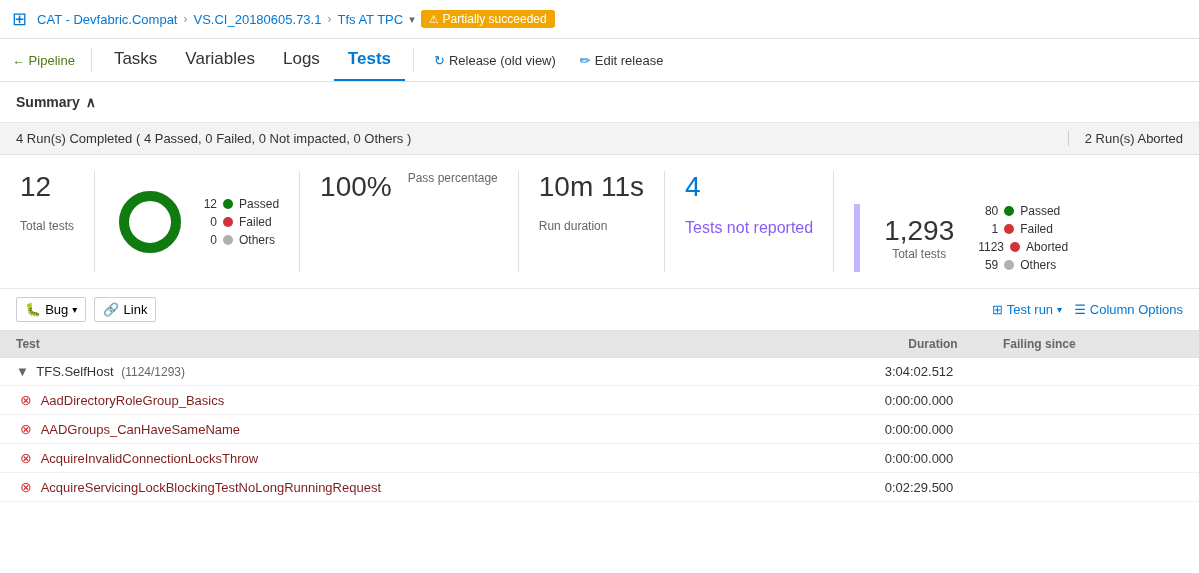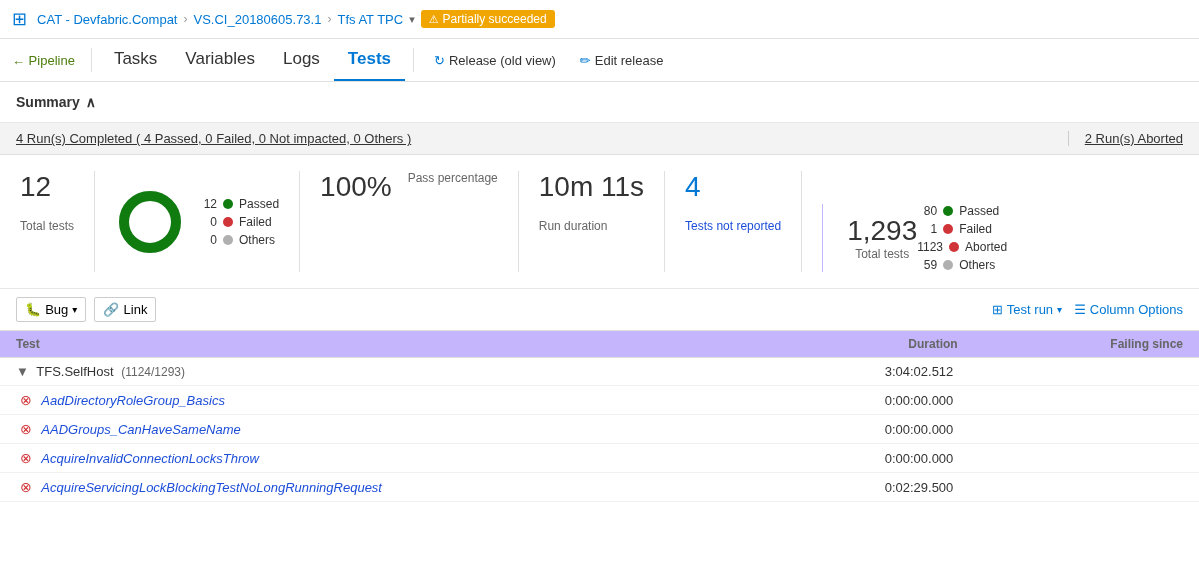--- a/index.html
+++ b/index.html
@@ -74,21 +74,20 @@
     .summary-toggle { cursor: pointer; color: #333; }
 
     
     .stats-band {
       background: #f3f3f3;
       border-bottom: 1px solid #e0e0e0;
       padding: 8px 16px;
       display: flex;
       align-items: flex-end;
       font-size: 13px;
-      text-decoration: underline;
     }
     .stats-band-left { flex: 1; }
     .stats-band-right { 
       color: #333; 
       padding-left: 16px;
       border-left: 1px solid #ccc;
     }
 
     
     .metrics-row {
@@ -111,22 +110,23 @@
     .donut-container { position: relative; width: 70px; height: 70px; }
     .donut-legend { display: flex; flex-direction: column; gap: 4px; }
     .legend-item { display: flex; align-items: center; gap: 6px; font-size: 12px; }
     .legend-dot { width: 10px; height: 10px; border-radius: 50%; }
     .legend-count { min-width: 20px; text-align: right; color: #333; font-weight: 500; }
 
     
     .aborted-section {
       display: flex;
       align-items: center;
+      gap: 24px;
       padding-left: 24px;
-      border-left: 1px solid #c4b5fd;
+      border-left: 6px solid #c4b5fd;
       flex: 1;
       margin-top: 33px;
     }
     .aborted-total { text-align: center; }
     .aborted-legend { display: flex; flex-direction: column; gap: 4px; }
 
     
     .toolbar {
       display: flex;
       align-items: center;
@@ -153,44 +153,44 @@
       gap: 4px;
       cursor: pointer;
       font-size: 13px;
       color: #0078d4;
     }
 
     
     .table-header {
       display: flex;
       padding: 6px 16px;
-      background: #c4b5fd;
+      background: #e5e5e5;
       border-bottom: 1px solid #e0e0e0;
       font-size: 12px;
       color: #666;
       font-weight: 600;
     }
     .col-test { flex: 1; }
     .col-duration { width: 140px; text-align: center; }
-    .col-failing { width: 180px; text-align: right; }
+    .col-failing { width: 180px; text-align: left; }
 
     .table-row {
       display: flex;
       padding: 6px 16px;
       border-bottom: 1px solid #f0f0f0;
       align-items: center;
       font-size: 13px;
       gap: 14px;
     }
     .table-row.group-row { font-weight: 500; }
     .row-indent { padding-left: 20px; }
 
     .chevron { color: #666; margin-right: 4px; cursor: pointer; }
     .test-icon { color: #d13438; margin-right: 6px; font-size: 14px; }
-    .test-name { color: #1d4ed8; cursor: pointer; font-style: italic; }
+    .test-name { color: #7f1d1d; cursor: pointer; }
     .group-name { color: #333; cursor: pointer; }
     .group-count { color: #666; font-size: 12px; margin-left: 4px; }
     .duration-val { color: #333; }
   </style>
 </head>
 <body>
 
 <div class="top-bar">
   <span class="top-bar-logo">⊞</span>
   <span class="breadcrumb-item">CAT - Devfabric.Compat</span>
@@ -285,21 +285,21 @@
     <div style="font-size:12px;color:#666;">Pass percentage</div>
   </div>
 
   <div class="metric-section" style="flex-direction:column;align-items:flex-start;padding-right:20px;margin-right:20px;">
     <div style="font-size:28px;font-weight:300;">10m 11s</div>
     <div style="font-size:12px;color:#666;">Run duration</div>
   </div>
 
   <div class="metric-section" style="flex-direction:column;align-items:flex-start;padding-right:20px;margin-right:20px;">
     <div style="font-size:28px;font-weight:300;color:#0078d4;cursor:pointer;">4</div>
-    <div style="font-size:12px;color:#1d4ed8;">Tests not reported</div>
+    <div style="font-size:16px;color:#8b5cf6;">Tests not reported</div>
   </div>
 
   <div class="aborted-section">
     <div class="aborted-total">
       <div style="font-size:28px;font-weight:300;">1,293</div>
       <div style="font-size:12px;color:#666;">Total tests</div>
     </div>
     <div class="aborted-legend">
       <div class="legend-item">
         <span class="legend-count">80</span>

